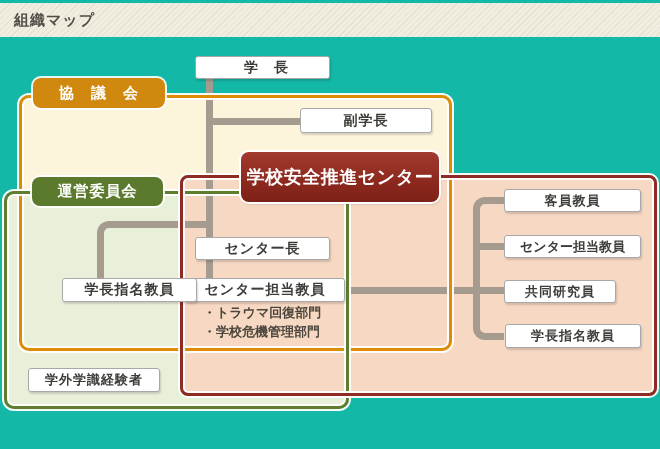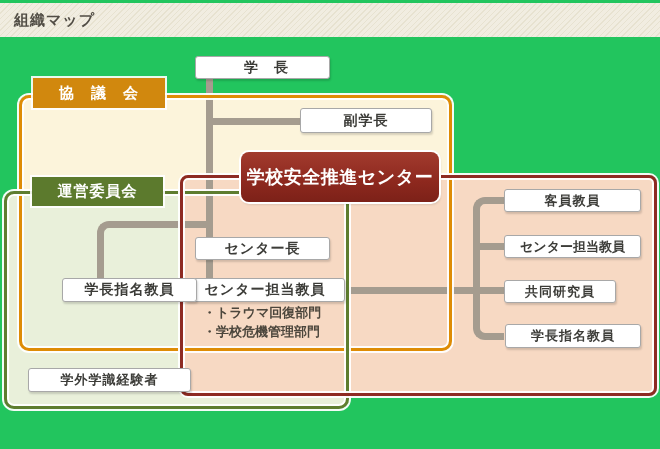--- a/index.html
+++ b/index.html
@@ -1,18 +1,18 @@
 <!DOCTYPE html>
 <html><head>
 <meta charset="utf-8">
 <style>
   html,body{margin:0;padding:0;background:#fff;}
   .stage{
     position:relative;width:660px;height:449px;overflow:hidden;
-    font-family:"Liberation Sans",sans-serif;background:#22c55e;
+    font-family:"Liberation Sans",sans-serif;background:#14b8a6;
   }
   
   .header{
     position:absolute;left:0;top:3px;width:660px;height:34px;
     background:repeating-linear-gradient(135deg,#f1ede1 0,#f1ede1 3px,#e7e2d0 3px,#e7e2d0 4px);
     display:flex;align-items:center;
   }
   .header .title{font-size:15px;font-weight:bold;color:#514d45;padding-left:14px;letter-spacing:1px;}
   
   .fill{position:absolute;border-radius:10px;}
@@ -30,21 +30,21 @@
   .rect-border.center{left:180px;top:175px;width:477px;height:221px;border:3px solid #8e2b23;border-radius:8px;}
   
   .node{
     position:absolute;box-sizing:border-box;background:#fff;border:1px solid #a8a8a8;border-radius:3px;
     display:flex;align-items:center;justify-content:center;
     font-size:13px;font-weight:bold;color:#3c3c38;letter-spacing:1px;
     box-shadow:1px 2px 2px rgba(0,0,0,.15);z-index:6;
   }
   
   .tag{
-    position:absolute;border-radius:0;display:flex;align-items:center;justify-content:center;
+    position:absolute;border-radius:8px;display:flex;align-items:center;justify-content:center;
     color:#fff;font-weight:bold;font-size:15px;z-index:6;letter-spacing:1px;
     box-shadow:0 0 0 2px rgba(255,255,255,.9);
   }
   .tag.council{left:33px;top:78px;width:132px;height:30px;background:#d1880e;}
   .tag.steering{left:32px;top:177px;width:131px;height:29px;background:#5c7a2d;}
   .title-box{
     position:absolute;left:241px;top:152px;width:198px;height:50px;border-radius:8px;
     background:linear-gradient(180deg,#a23b2e 0%,#8d281e 60%,#7c2118 100%);
     box-shadow:0 0 0 2px #fff,1px 2px 3px rgba(0,0,0,.2);
     display:flex;align-items:center;justify-content:center;
@@ -82,21 +82,21 @@
 
   <div class="tag council">協　議　会</div>
   <div class="tag steering">運営委員会</div>
   <div class="title-box">学校安全推進センター</div>
 
   <div class="node" style="left:195px;top:56px;width:135px;height:23px;font-size:14px;padding-left:8px;">学　長</div>
   <div class="node" style="left:300px;top:108px;width:132px;height:25px;font-size:14px;">副学長</div>
   <div class="node" style="left:195px;top:237px;width:135px;height:23px;font-size:14px;">センター長</div>
   <div class="node" style="left:185px;top:278px;width:160px;height:24px;font-size:14px;">センター担当教員</div>
   <div class="node" style="left:28px;top:278px;width:135px;height:24px;font-size:14px;margin-left:34px;">学長指名教員</div>
-  <div class="node" style="left:28px;top:368px;width:163px;height:24px;">学外学識経験者</div>
+  <div class="node" style="left:28px;top:368px;width:132px;height:24px;">学外学識経験者</div>
   <div class="node" style="left:504px;top:189px;width:137px;height:23px;">客員教員</div>
   <div class="node" style="left:504px;top:235px;width:137px;height:23px;letter-spacing:0;">センター担当教員</div>
   <div class="node" style="left:504px;top:280px;width:112px;height:23px;">共同研究員</div>
   <div class="node" style="left:505px;top:324px;width:136px;height:24px;">学長指名教員</div>
 
   <div class="divisions">
     <div>・トラウマ回復部門</div>
     <div>・学校危機管理部門</div>
   </div>
 

